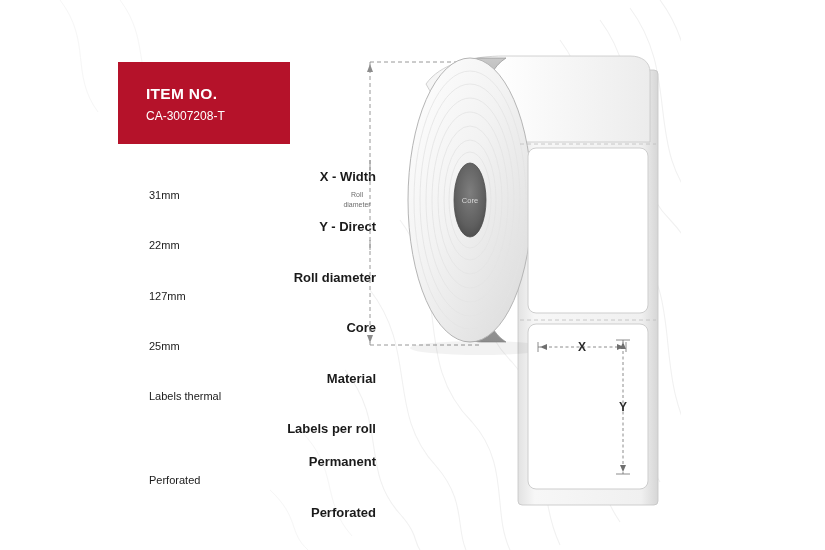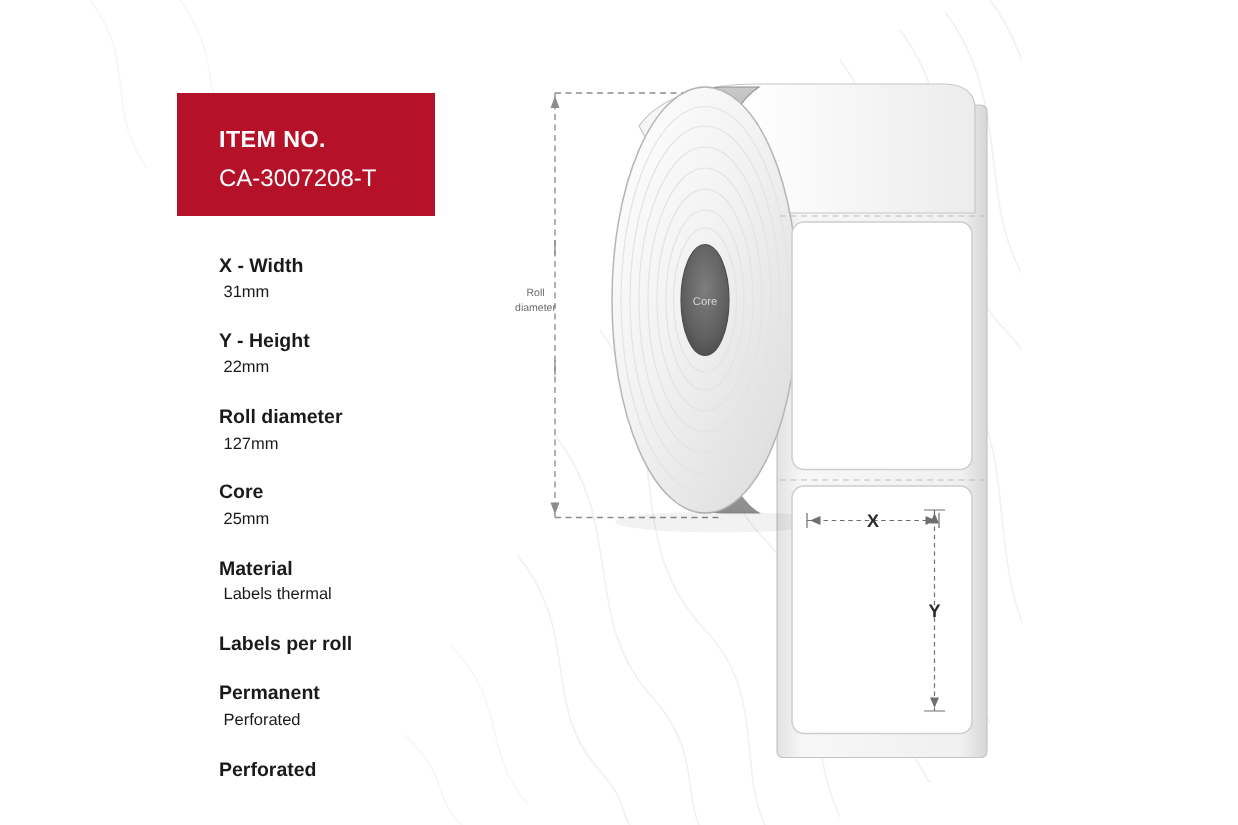--- a/index.html
+++ b/index.html
@@ -39,39 +39,40 @@
     box-sizing: border-box;
     padding: 20px 0 0 28px;
   }
   .item-banner .item-label {
     font-size: 15.5px;
     font-weight: bold;
     letter-spacing: 0.3px;
     line-height: 1.5;
   }
   .item-banner .item-value {
-    font-size: 16px;
+    font-size: 12px;
     font-weight: normal;
     line-height: 1.9;
   }
   .spec-list {
     position: absolute;
     left: 146px;
     top: 168px;
     width: 230px;
   }
   .spec {
     margin-bottom: 14.5px;
   }
   .spec .k {
     display: block;
     font-size: 13px;
     font-weight: bold;
     color: #1a1a1a;
     line-height: 1.45;
+    text-align: right;
   }
   .spec .v {
     display: block;
     font-size: 11px;
     font-weight: normal;
     color: #1a1a1a;
     line-height: 1.55;
     padding-left: 3px;
   }
   
@@ -134,21 +135,21 @@
     <div class="item-label">ITEM NO.</div>
     <div class="item-value">CA-3007208-T</div>
   </div>
 
   <div class="spec-list">
     <div class="spec">
       <span class="k">X - Width</span>
       <span class="v">31mm</span>
     </div>
     <div class="spec">
-      <span class="k">Y - Height</span>
+      <span class="k">Y - Direct</span>
       <span class="v">22mm</span>
     </div>
     <div class="spec">
       <span class="k">Roll diameter</span>
       <span class="v">127mm</span>
     </div>
     <div class="spec">
       <span class="k">Core</span>
       <span class="v">25mm</span>
     </div>

